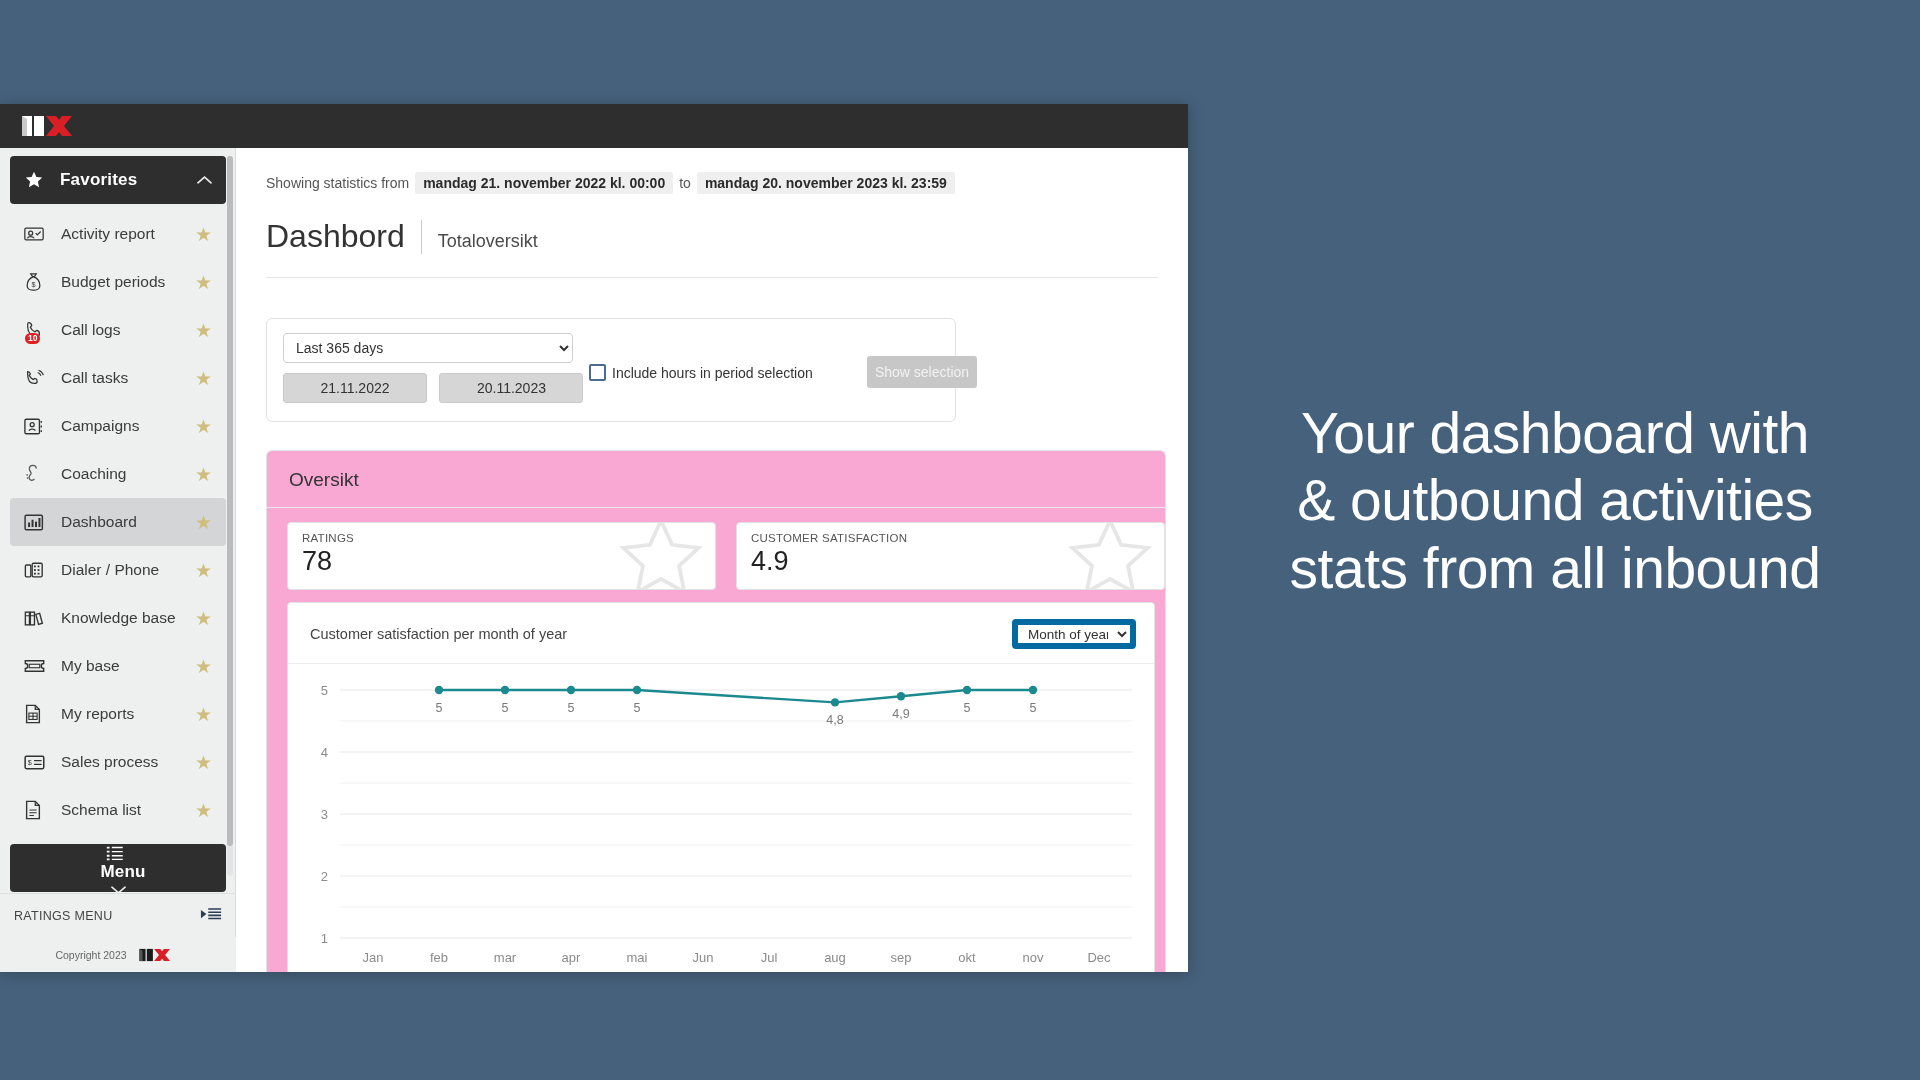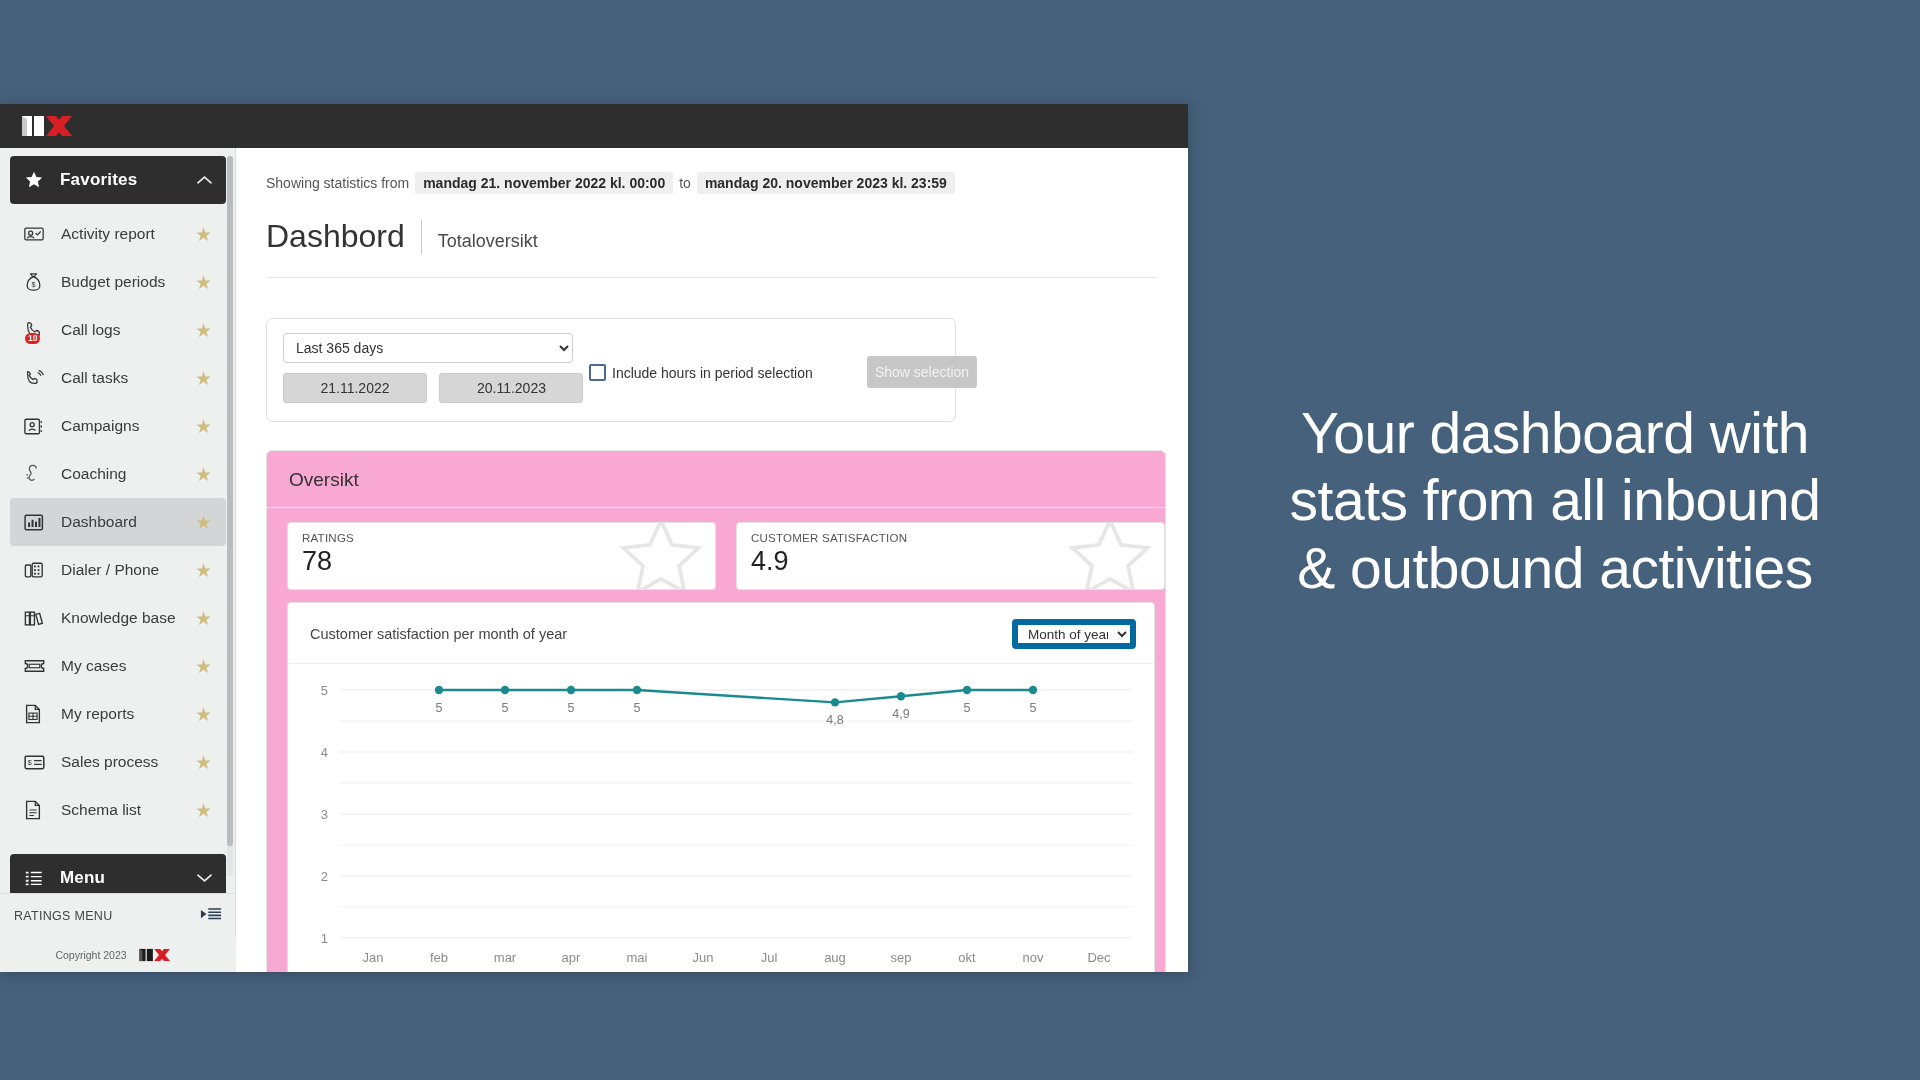--- a/index.html
+++ b/index.html
@@ -296,21 +296,21 @@
           <span class="lstar">★</span>
         </div>
 
         <div class="sb-item">
           <span class="licon">
             <svg width="21" height="16" viewBox="0 0 24 16">
                 <path d="M1.5 2h21v3.2a2.8 2.8 0 000 5.6V14h-21v-3.2a2.8 2.8 0 000-5.6z" fill="none" stroke="#333" stroke-width="1.6"></path>
                 <rect x="6" y="6" width="12" height="4" fill="none" stroke="#333" stroke-width="1.3"></rect>
               </svg>
           </span>
-          <span class="ltext">My cases</span>
+          <span class="ltext">My base</span>
           <span class="lstar">★</span>
         </div>
 
         <div class="sb-item">
           <span class="licon">
             <svg width="18" height="20" viewBox="0 0 18 22">
                 <path d="M2 1.5h9.5L16 6v14.5H2z" fill="none" stroke="#333" stroke-width="1.5"></path>
                 <path d="M11.5 1.5V6H16" fill="none" stroke="#333" stroke-width="1.4"></path>
                 <rect x="4.5" y="10" width="9" height="7" fill="none" stroke="#333" stroke-width="1.2"></rect>
                 <path d="M4.5 13.5h9M9 10v7" stroke="#333" stroke-width="1.2"></path>
@@ -337,21 +337,21 @@
             <svg width="18" height="20" viewBox="0 0 18 22">
                 <path d="M2 1.5h9.5L16 6v14.5H2z" fill="none" stroke="#333" stroke-width="1.5"></path>
                 <path d="M11.5 1.5V6H16" fill="none" stroke="#333" stroke-width="1.4"></path>
                 <path d="M5 11h8M5 14h8M5 17h5" stroke="#333" stroke-width="1.2"></path>
               </svg>
           </span>
           <span class="ltext">Schema list</span>
           <span class="lstar">★</span>
         </div>
 
-        <div class="sb-header" style="margin-top:20px;">
+        <div class="sb-header" style="margin-top:10px;flex-direction:column;">
           <span class="hicon">
             <svg width="20" height="18" viewBox="0 0 22 18">
                 <path d="M2 3h3M2 7.5h3M2 12h3M2 16h3" stroke="#fff" stroke-width="2"></path>
                 <path d="M7.5 3h12M7.5 7.5h12M7.5 12h12M7.5 16h12" stroke="#fff" stroke-width="1.6"></path>
               </svg>
           </span>
           <span class="htext">Menu</span>
           <span class="hchev">
             <svg width="15" height="10" viewBox="0 0 16 10">
                 <path d="M1 2 L8 8 L15 2" stroke="#fff" stroke-width="1.8" fill="none" stroke-linecap="round"></path>
@@ -493,17 +493,17 @@
               </svg>
           </div>
         </div>
       </div>
 
     </div>
   </div>
 
   <div id="caption">
     <div>Your dashboard with</div>
+    <div>&amp; outbound activities</div>
     <div>stats from all inbound</div>
-    <div>&amp; outbound activities</div>
   </div>
 
 </div>
 
 </body></html>

